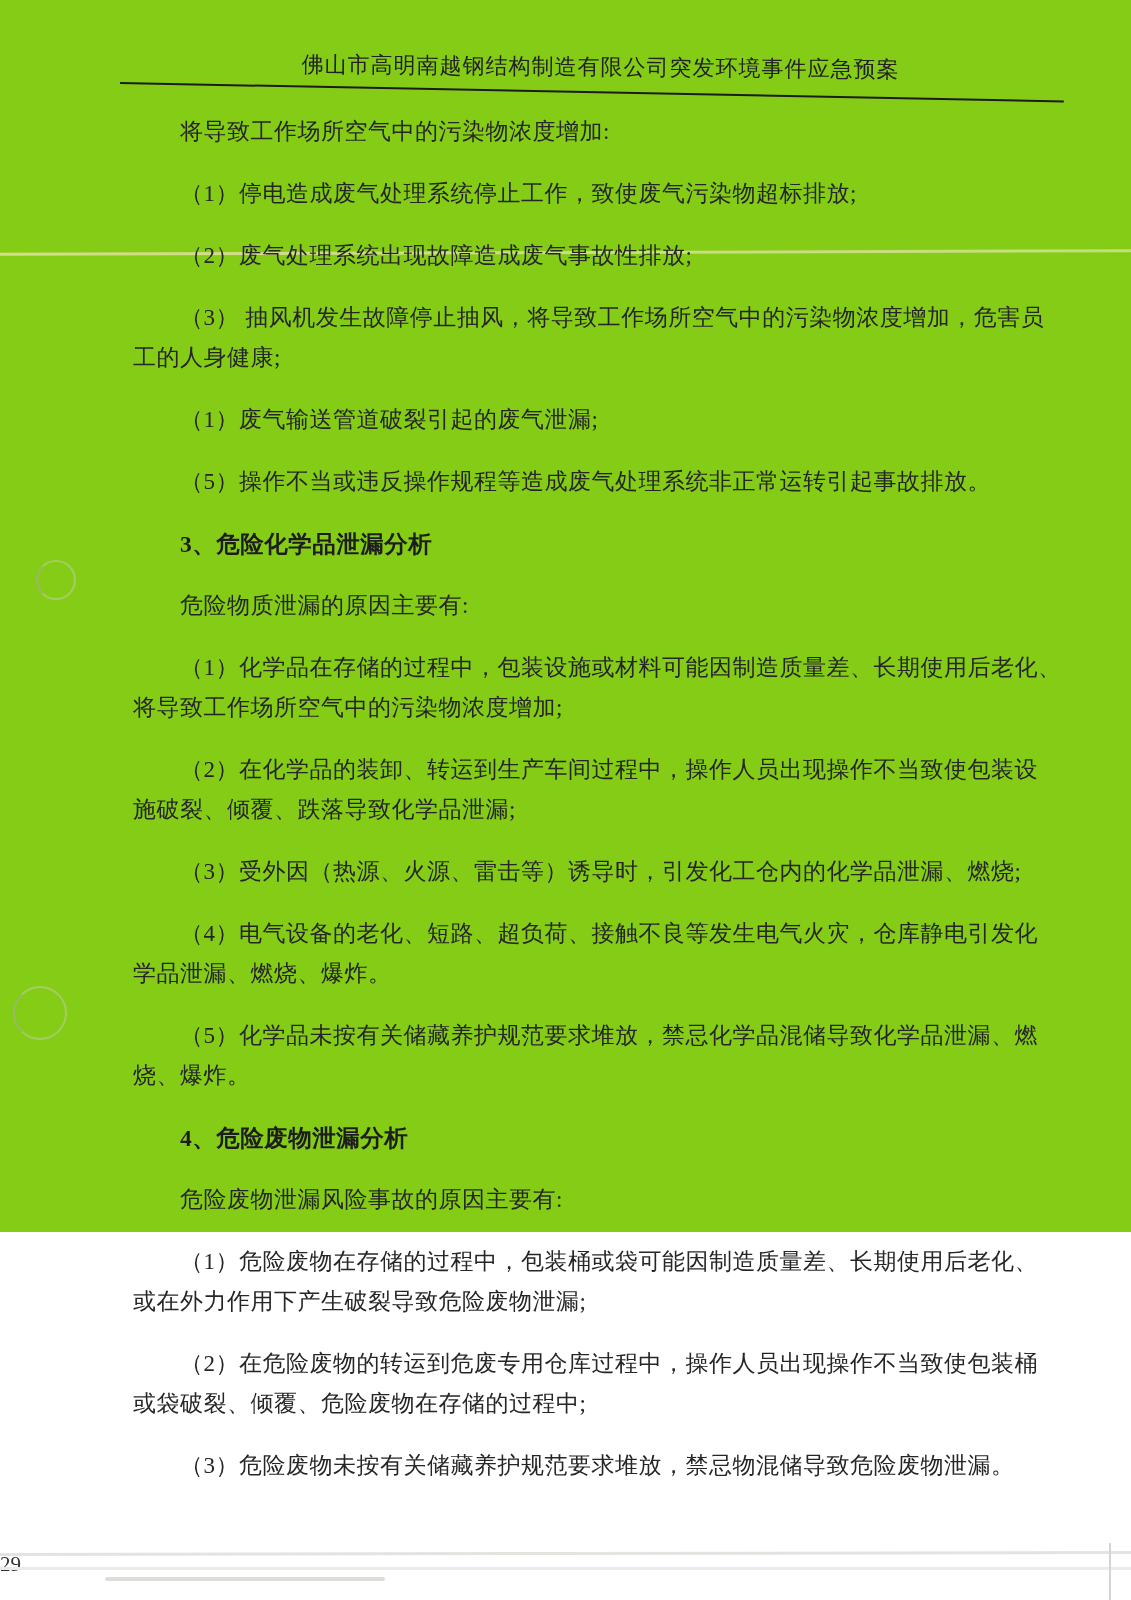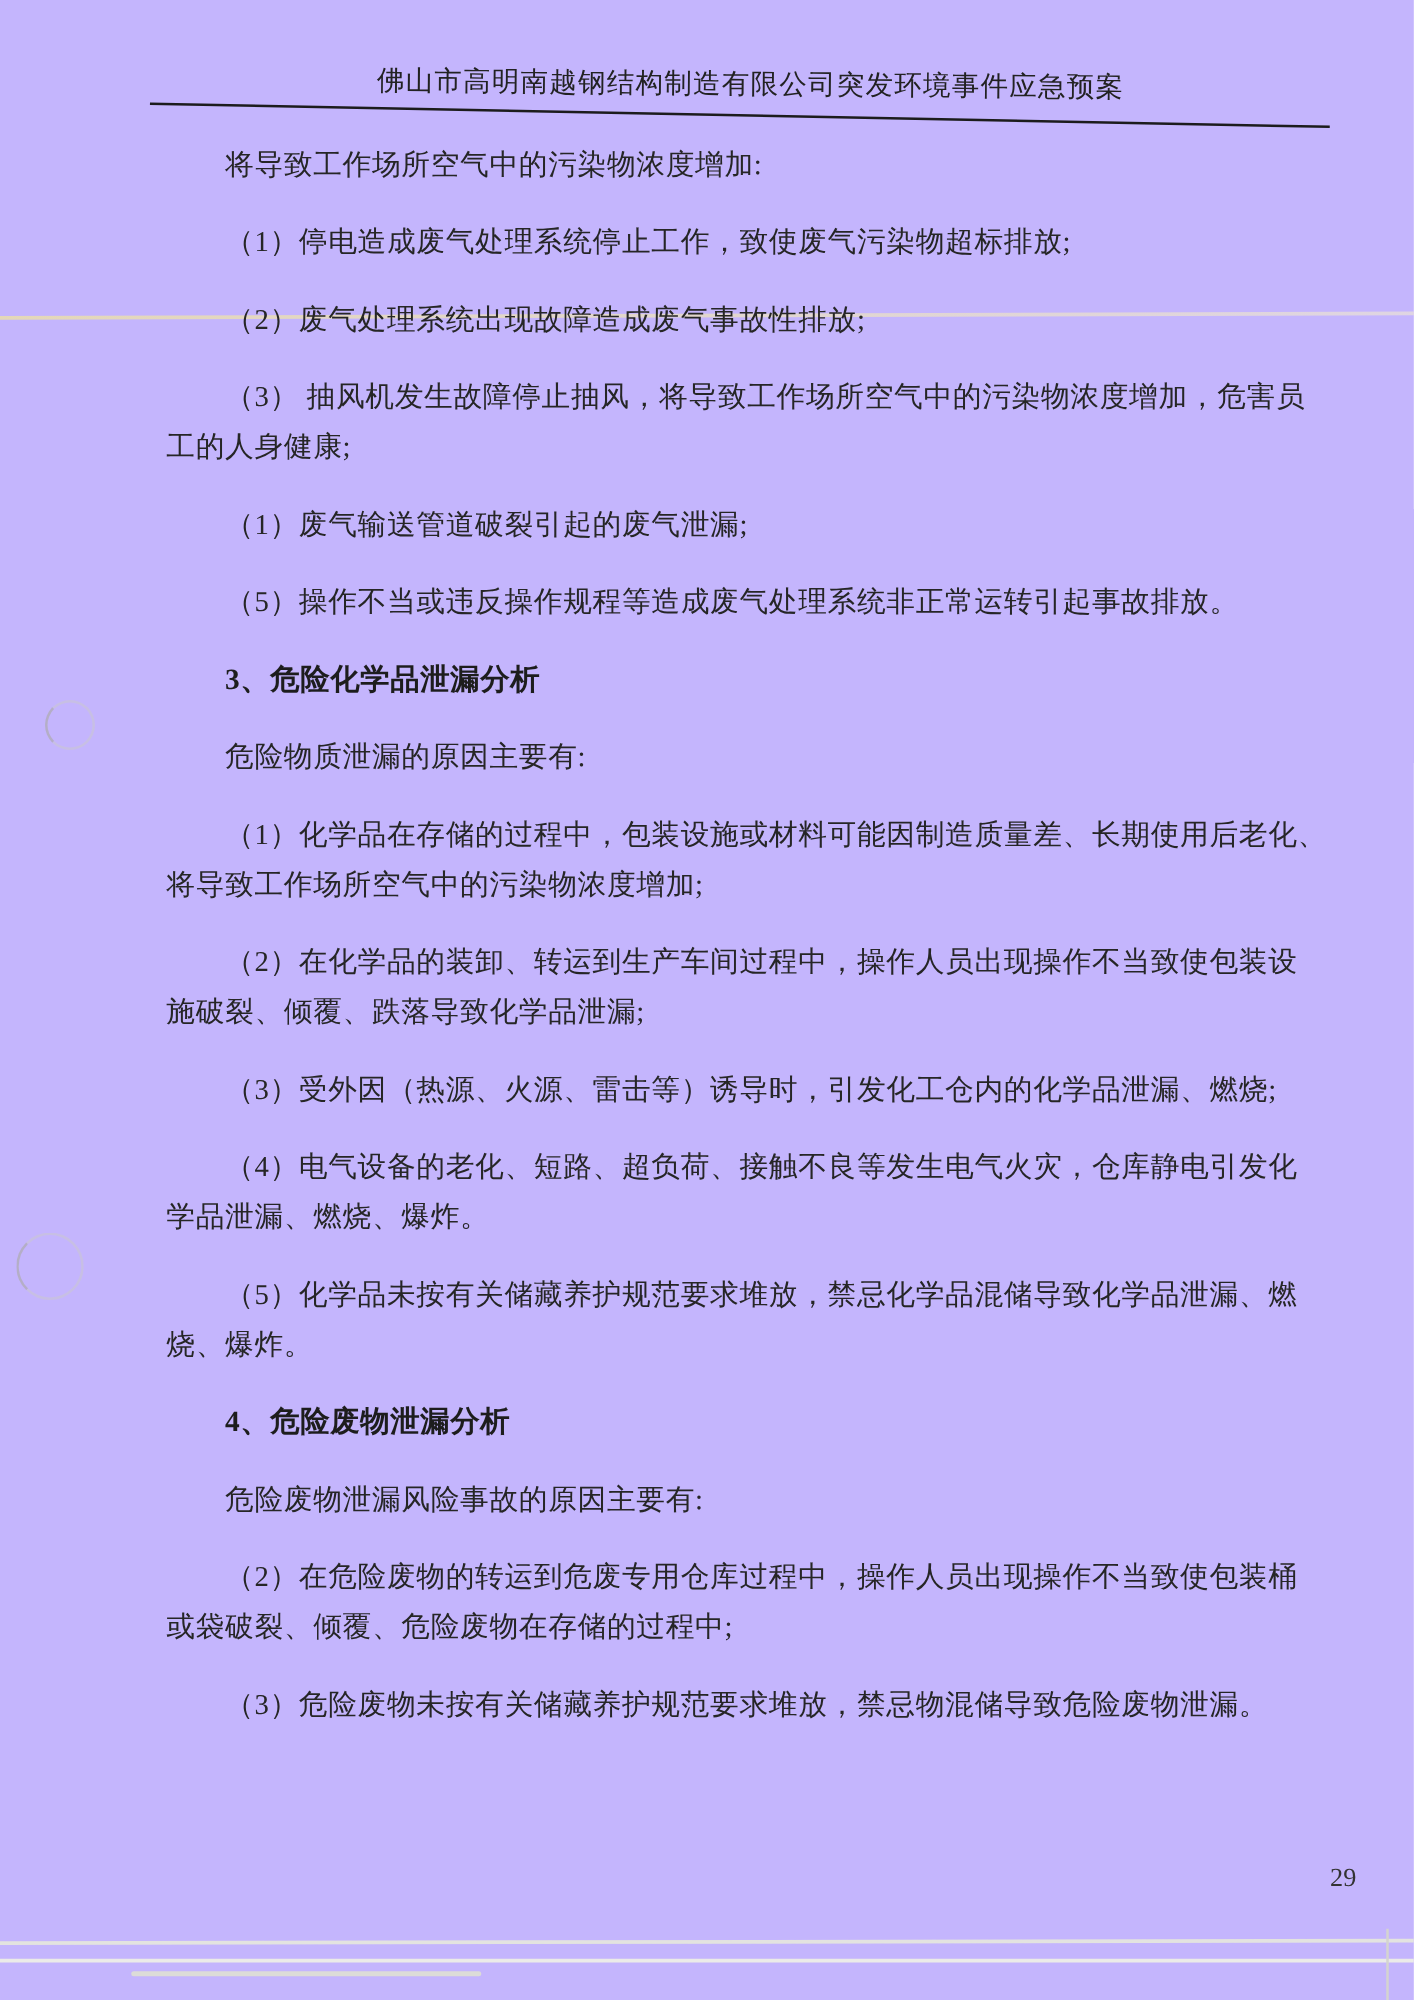--- a/index.html
+++ b/index.html
@@ -4,22 +4,22 @@
 <style>
   html,body{margin:0;padding:0;}
   body{
     width:1131px;height:1600px;
     background:#ffffff;
     font-family:"Liberation Serif","DejaVu Serif",serif;
     overflow:hidden;
   }
   .page{
     position:relative;
-    width:1131px;height:1600px;
-    background:#c4b5fd;
+    width:1131px;height:1232px;
+    background:#84cc16;
     color:#262626;
   }
   
   .header-title{
     position:absolute;
     top:52px;left:0;width:1131px;
     padding-left:70px;
     box-sizing:border-box;
     text-align:center;
     font-size:22px;
@@ -53,22 +53,22 @@
   }
   .para .line.first{padding-left:47px;}
   .para.heading .line{
     font-weight:bold;
     font-size:23.5px;
     color:#1d1d1d;
   }
   
   .page-number{
     position:absolute;
-    top:1490px;left:0;width:1085px;
-    text-align:right;
+    top:1552px;left:0;width:1085px;
+    text-align:left;
     font-size:21px;
     color:#333;
   }
   
   .scan-yellow-line{
     position:absolute;
     top:251px;left:0;width:1131px;height:3px;
     background:linear-gradient(to right, rgba(236,224,168,0.8), rgba(245,239,205,0.55));
     transform:rotate(-0.18deg);
   }
@@ -142,20 +142,24 @@
         <span class="line first">（5）化学品未按有关储藏养护规范要求堆放，禁忌化学品混储导致化学品泄漏、燃</span>
         <span class="line">烧、爆炸。</span>
       </p>
       <p class="para heading">
         <span class="line first">4、危险废物泄漏分析</span>
       </p>
       <p class="para body">
         <span class="line first">危险废物泄漏风险事故的原因主要有:</span>
       </p>
       <p class="para body">
+        <span class="line first">（1）危险废物在存储的过程中，包装桶或袋可能因制造质量差、长期使用后老化、</span>
+        <span class="line">或在外力作用下产生破裂导致危险废物泄漏;</span>
+      </p>
+      <p class="para body">
         <span class="line first">（2）在危险废物的转运到危废专用仓库过程中，操作人员出现操作不当致使包装桶</span>
         <span class="line">或袋破裂、倾覆、危险废物在存储的过程中;</span>
       </p>
       <p class="para body">
         <span class="line first">（3）危险废物未按有关储藏养护规范要求堆放，禁忌物混储导致危险废物泄漏。</span>
       </p>
     </div>
 
   <div class="page-number">29</div>
 

